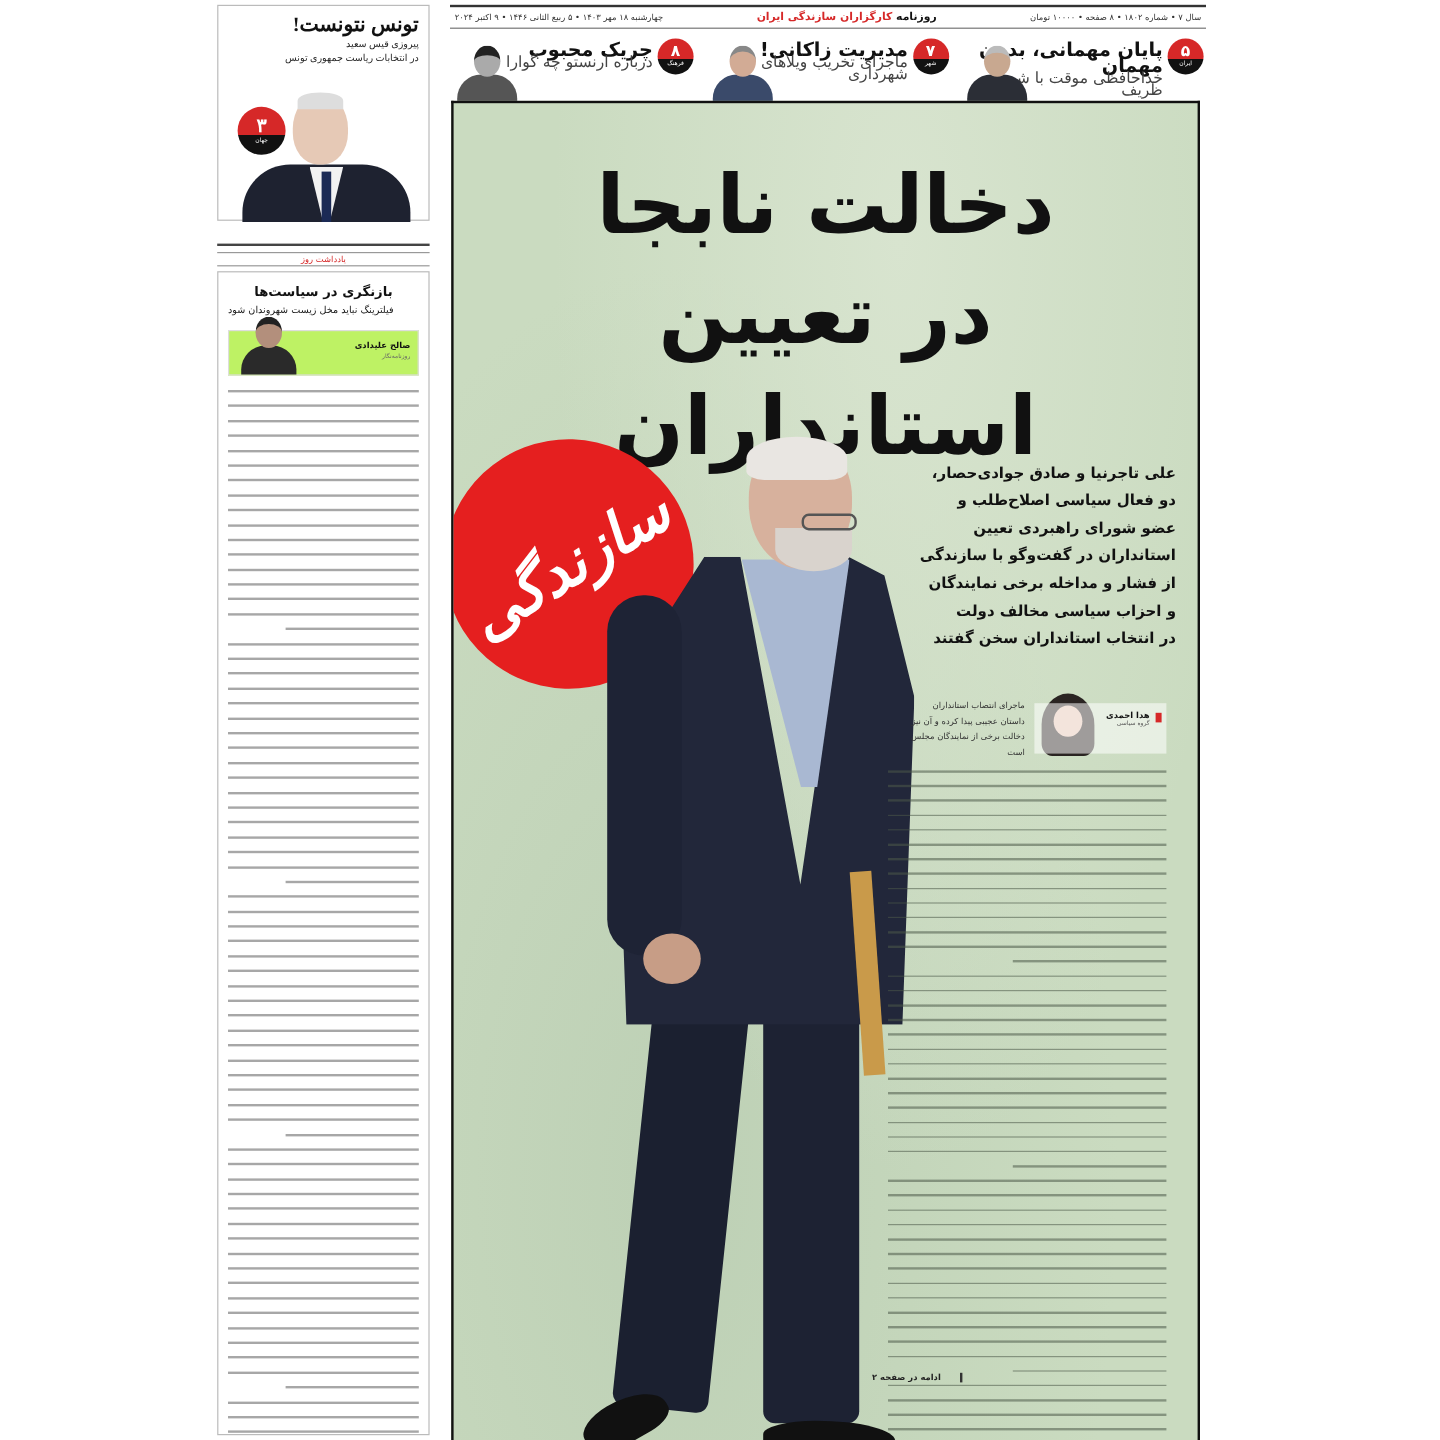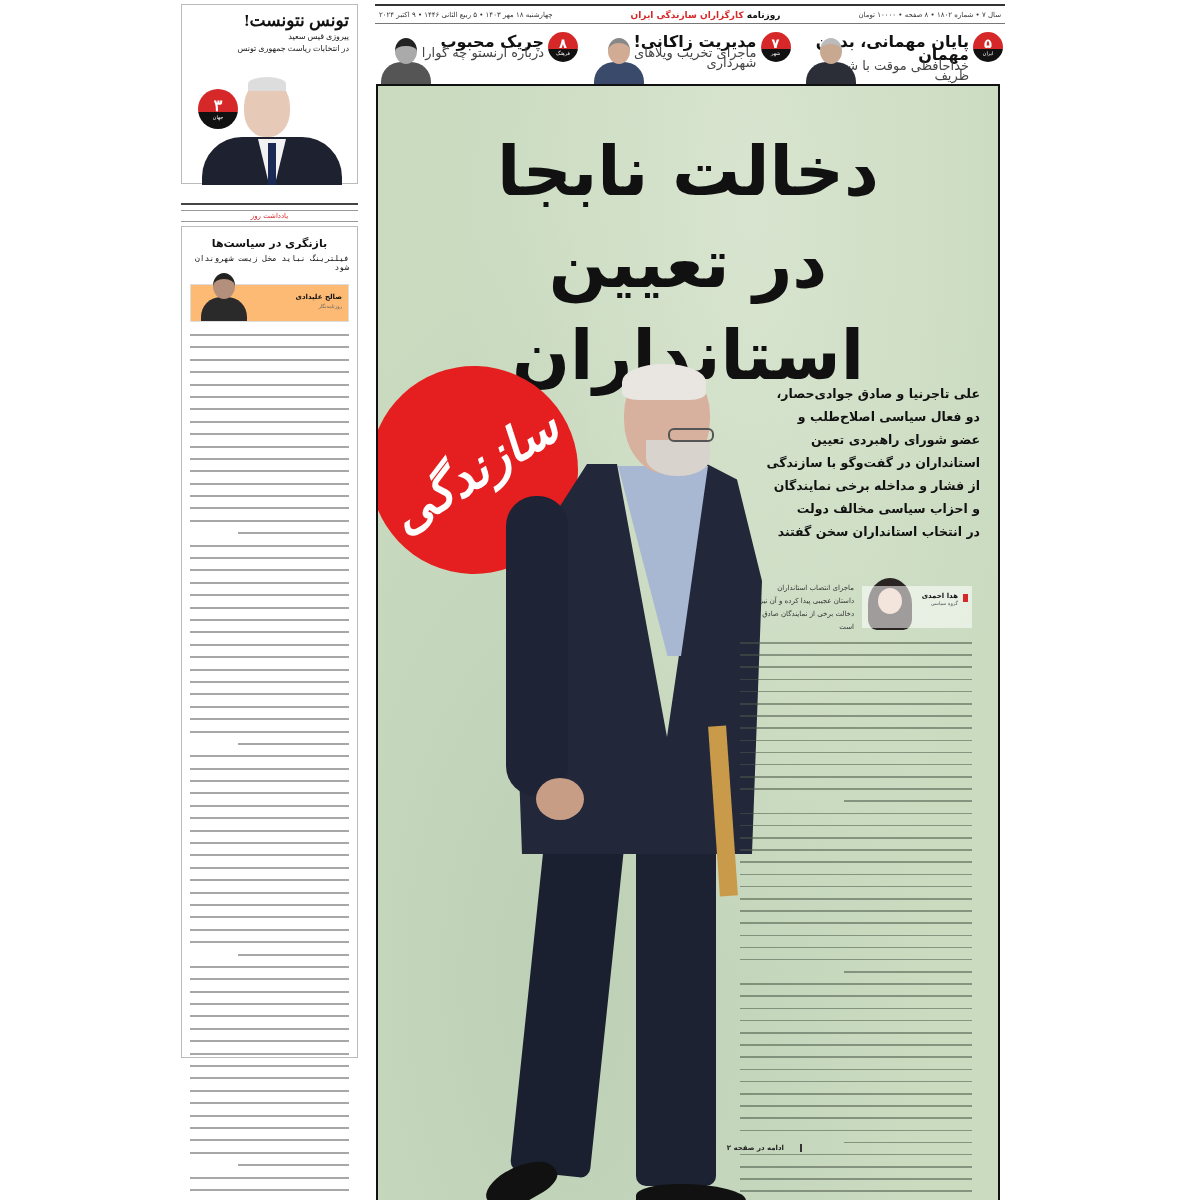--- a/index.html
+++ b/index.html
@@ -56,26 +56,26 @@
   .side-photo .shirt { position: absolute; left: 56px; top: 62px; width: 28px; height: 46px; background: #f2f2f2; clip-path: polygon(0 0,100% 0,60% 100%,40% 100%); }
   .side-photo .tie { position: absolute; left: 66px; top: 66px; width: 8px; height: 42px; background: #1b2a55; }
 
   .rule { position: absolute; left: 181px; width: 177px; height: 2px; background: #444; }
   .column-tag {
     position: absolute; left: 181px; top: 210px; width: 177px; height: 12px;
     border-top: 1px solid #999; border-bottom: 1px solid #999;
     font-size: 7px; color: #d62828; text-align: center; line-height: 10px;
   }
   .column {
-    position: absolute; left: 181px; top: 226px; width: 177px; height: 832px;
+    position: absolute; left: 181px; top: 226px; width: 177px; height: 970px;
     border: 1px solid #bbb; direction: rtl; text-align: right; padding: 10px 8px;
   }
   .column .h { font-weight: bold; font-size: 11px; text-align: center; }
-  .column .s { font-size: 8px; text-align: right; margin-top: 4px; font-family: Liberation Mono, monospace; }
-  .author-card { position: relative; height: 38px; margin-top: 12px; background: #fdba74; border: 1px solid #ddd; }
+  .column .s { font-size: 8px; text-align: left; margin-top: 4px; }
+  .author-card { position: relative; height: 38px; margin-top: 12px; background: #bef264; border: 1px solid #ddd; }
   .author-card .name { position: absolute; right: 6px; top: 8px; font-size: 7px; font-weight: bold; }
   .author-card .role { position: absolute; right: 6px; top: 18px; font-size: 5px; color: #666; }
   .author-card .pic { position: absolute; left: 8px; bottom: 0; width: 50px; height: 48px; }
   .author-card .pic .head { position: absolute; left: 14px; top: 0; width: 22px; height: 26px; border-radius: 50%; background: #b38f7c; border-top: 6px solid #222; }
   .author-card .pic .body { position: absolute; left: 2px; top: 24px; width: 46px; height: 24px; border-radius: 20px 20px 0 0; background: #2a2a2a; }
   .body-lines { margin-top: 12px; }
   .body-lines .ln { height: 2px; background: #8a8a8a; margin: 0 0 10.4px 0; opacity: .75; }
   .body-lines .ln.short { width: 70%; margin-left: 30%; }
 
   
@@ -345,21 +345,21 @@
 
   <div class="byline-pic">
       <div class="scarf"></div>
       <div class="face"></div>
     </div>
   <div class="byline">
     <span class="mark"></span>
     <div class="name">هدا احمدی</div>
     <div class="role">گروه سیاسی</div>
   </div>
-  <div class="intro">ماجرای انتصاب استانداران داستان عجیبی پیدا کرده و آن نیز دخالت برخی از نمایندگان صادق است</div>
+  <div class="intro">ماجرای انتصاب استانداران داستان عجیبی پیدا کرده و آن نیز دخالت برخی از نمایندگان مجلس است</div>
   <div class="article-lines" id="article-lines">
       <div class="ln"></div>
       <div class="ln"></div>
       <div class="ln"></div>
       <div class="ln"></div>
       <div class="ln"></div>
       <div class="ln"></div>
       <div class="ln"></div>
       <div class="ln"></div>
       <div class="ln"></div>

